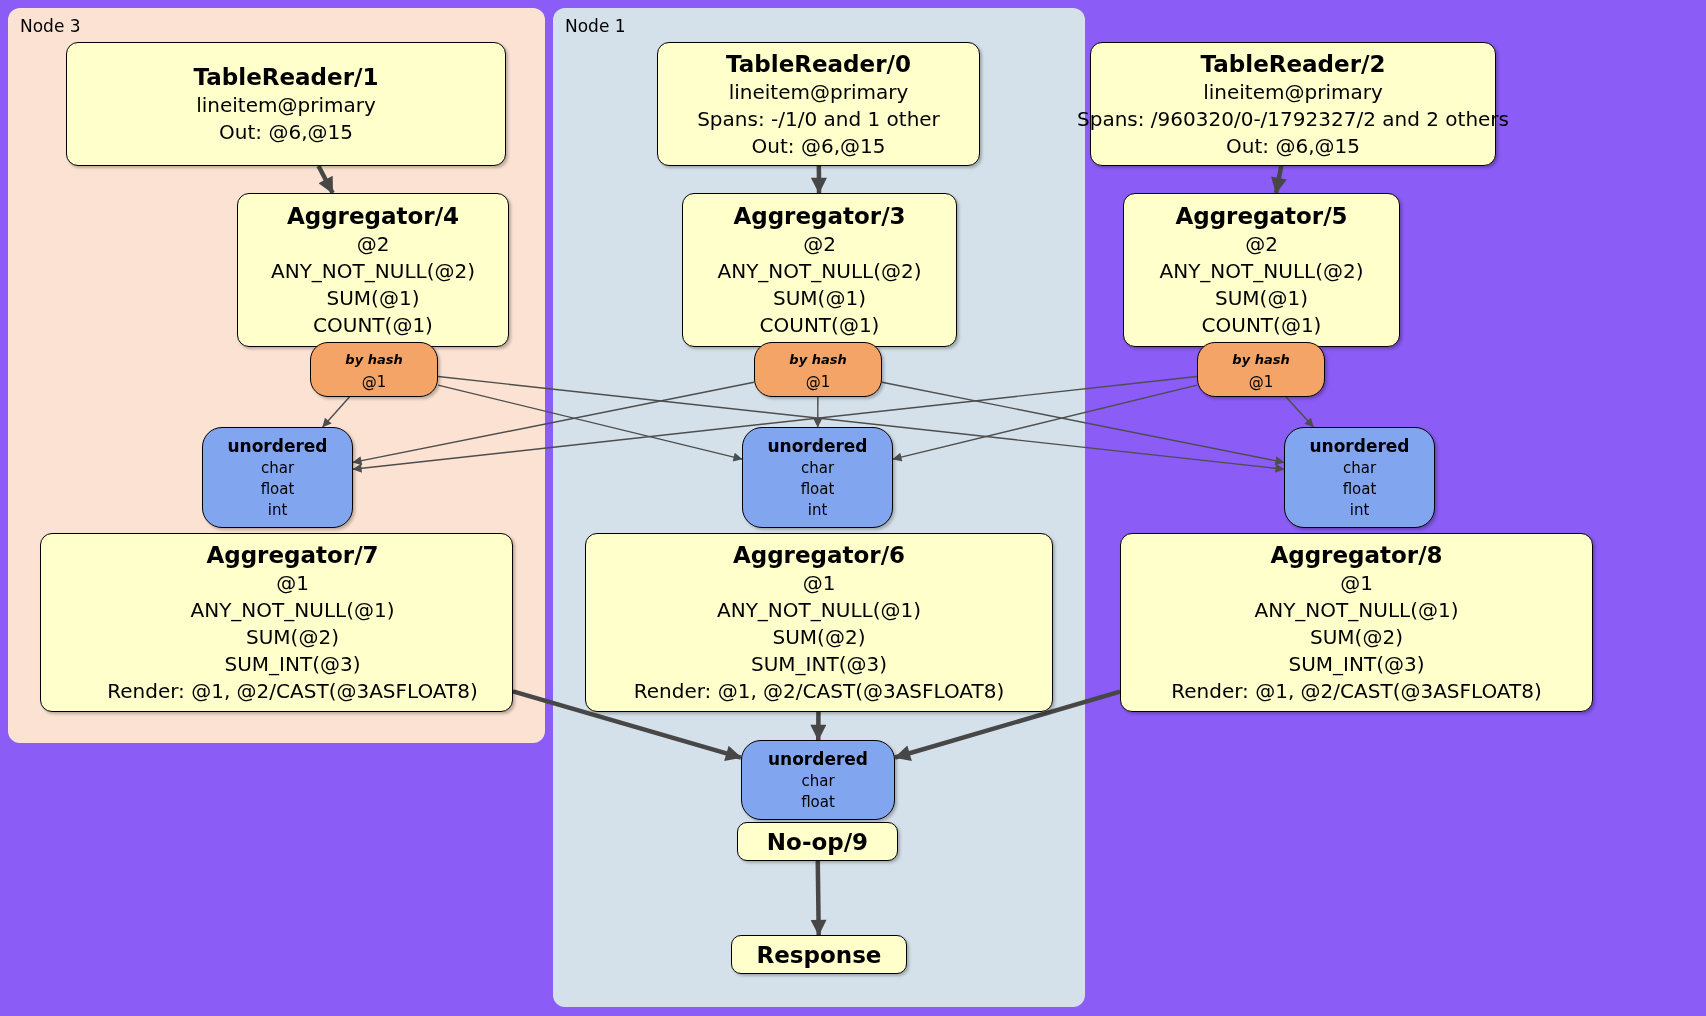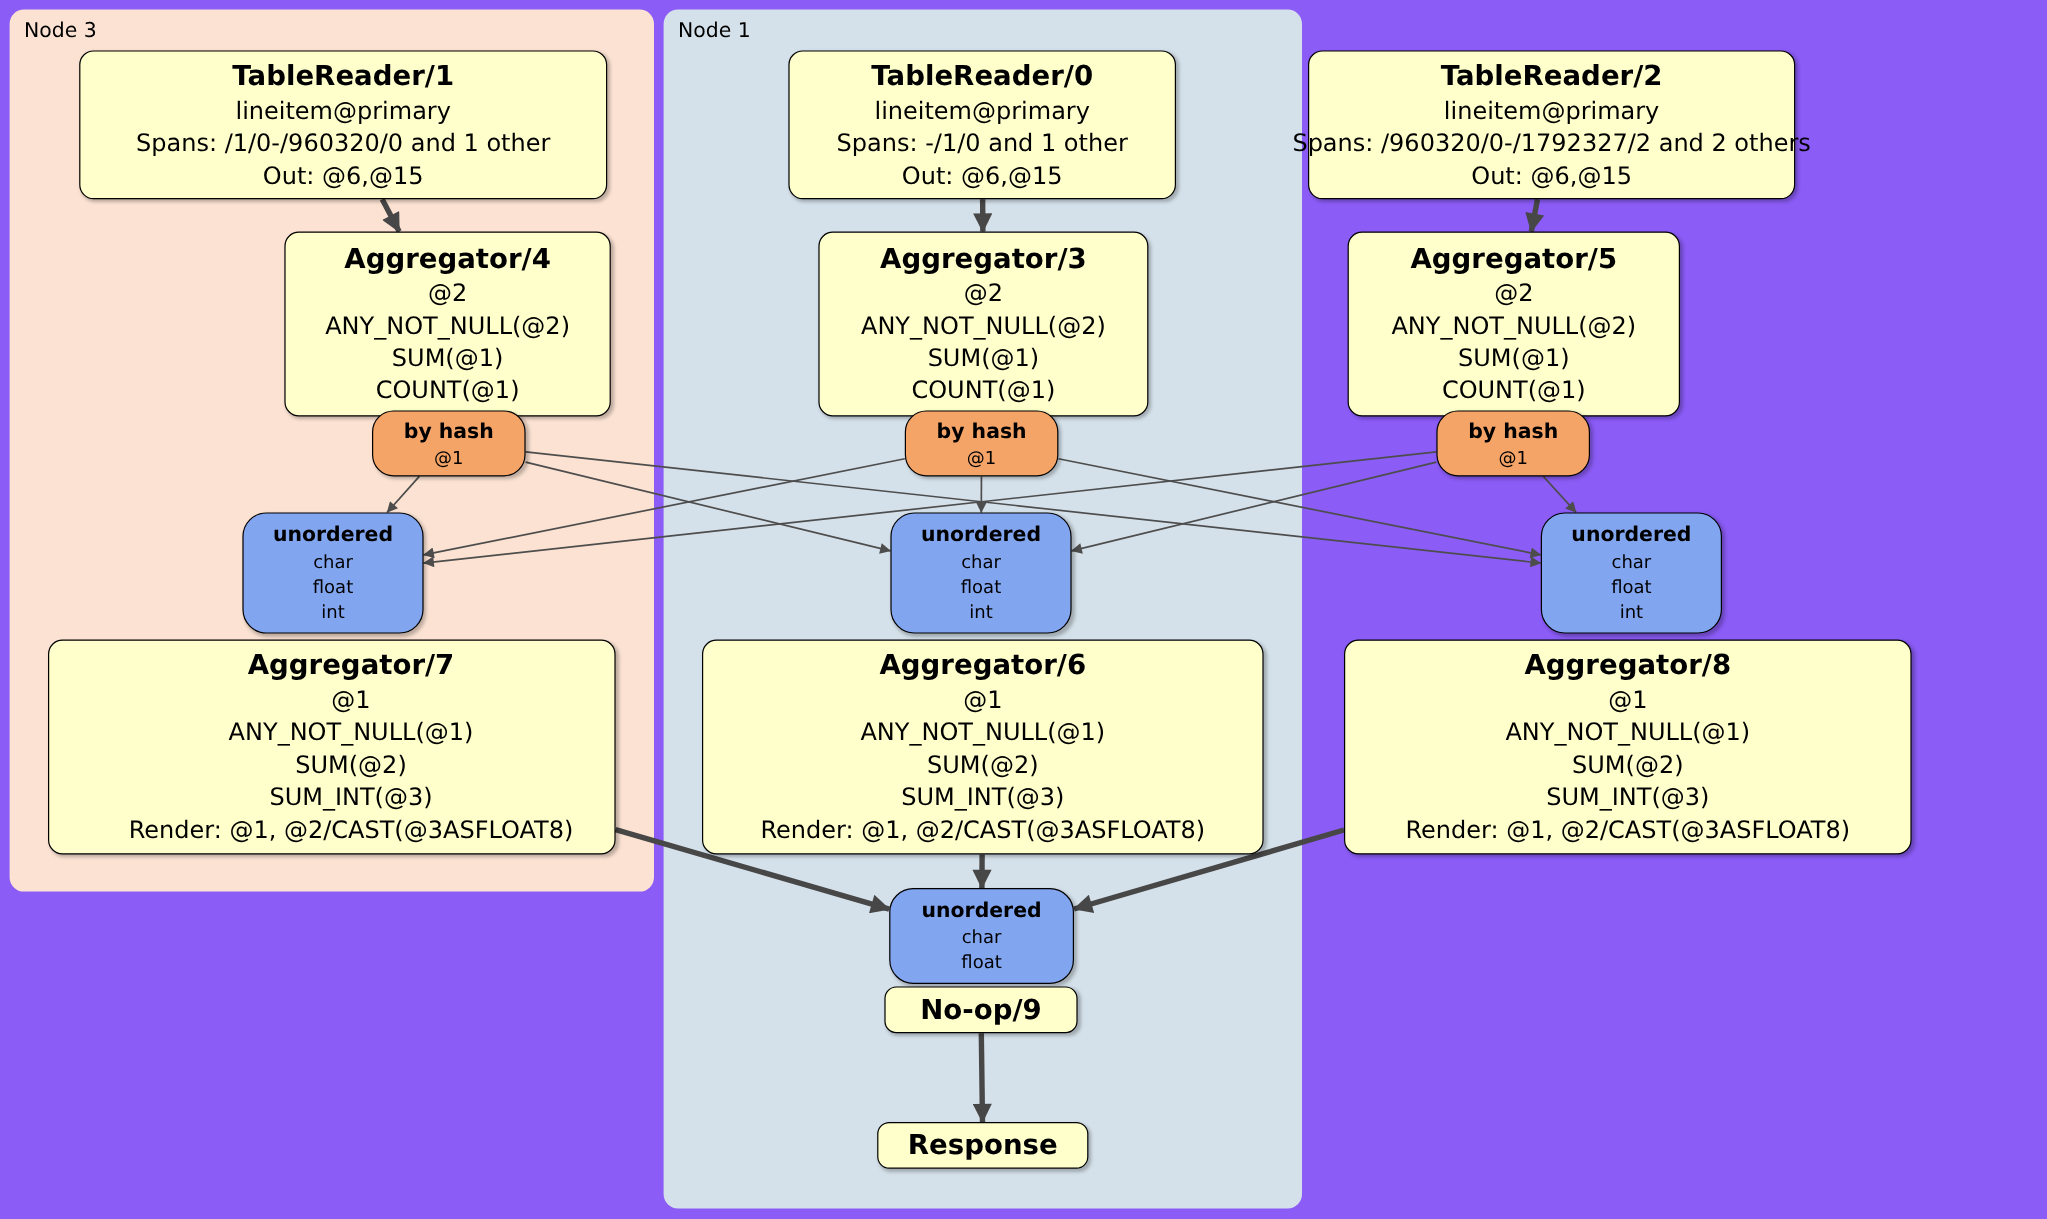--- a/index.html
+++ b/index.html
@@ -17,21 +17,21 @@
   .edge-thick{stroke:#474747;stroke-width:4.5;fill:none;stroke-linecap:butt;}
   .box{
     position:absolute;z-index:2;box-sizing:border-box;
     display:flex;flex-direction:column;justify-content:center;align-items:center;
     border:1.6px solid #000;background:#FFFFCC;border-radius:12px;
     box-shadow:2px 2px 3px rgba(0,0,0,0.25);white-space:nowrap;text-align:center;
   }
   .box .title{font-weight:bold;font-size:23px;line-height:30px;}
   .box .line{font-size:20px;line-height:27px;}
   .router{background:#F5A467;border-radius:18px;}
-  .router .title{font-size:17px;line-height:24px;}
+  .router .title{font-size:13px;line-height:24px;font-style:italic;}
   .router .line{font-size:15px;line-height:20px;}
   .sync{background:#82A5F0;border-radius:20px;}
   .sync .title{font-size:17px;line-height:24px;}
   .sync .line{font-size:15px;line-height:21px;}
   .small-yellow{border-radius:10px;}
   .small-yellow .title{font-size:23px;line-height:28px;}
   
   #tablereader1{left:66px;top:42px;width:440px;height:124px;}
   #aggregator4{left:237px;top:193px;width:272px;height:154px;}
   #byhash4{left:310px;top:342px;width:128px;height:55px;}
@@ -86,21 +86,20 @@
       <line x1="1286.0810185185185" y1="397" x2="1313.4421296296296" y2="427" class="edge-thin" marker-end="url(#arrowThin)"></line>
       <line x1="513" y1="691.2880886426593" x2="741" y2="757.6038781163435" class="edge-thick" marker-end="url(#arrowThick)"></line>
       <line x1="818.431746031746" y1="712" x2="818.2539682539683" y2="740" class="edge-thick" marker-end="url(#arrowThick)"></line>
       <line x1="1120" y1="691.6713091922005" x2="895" y2="757.4791086350975" class="edge-thick" marker-end="url(#arrowThick)"></line>
       <line x1="817.7588495575221" y1="861" x2="818.7411504424779" y2="935" class="edge-thick" marker-end="url(#arrowThick)"></line>
     </svg>
 
   <div class="box" id="tablereader1">
     <div class="title">TableReader/1</div>
     <div class="line">lineitem@primary</div>
-    <div class="line">Spans: /1/0-/960320/0 and 1 other</div>
     <div class="line">Out: @6,@15</div>
   </div>
   <div class="box" id="aggregator4">
     <div class="title">Aggregator/4</div>
     <div class="line">@2</div>
     <div class="line">ANY_NOT_NULL(@2)</div>
     <div class="line">SUM(@1)</div>
     <div class="line">COUNT(@1)</div>
   </div>
   <div class="box router" id="byhash4">

